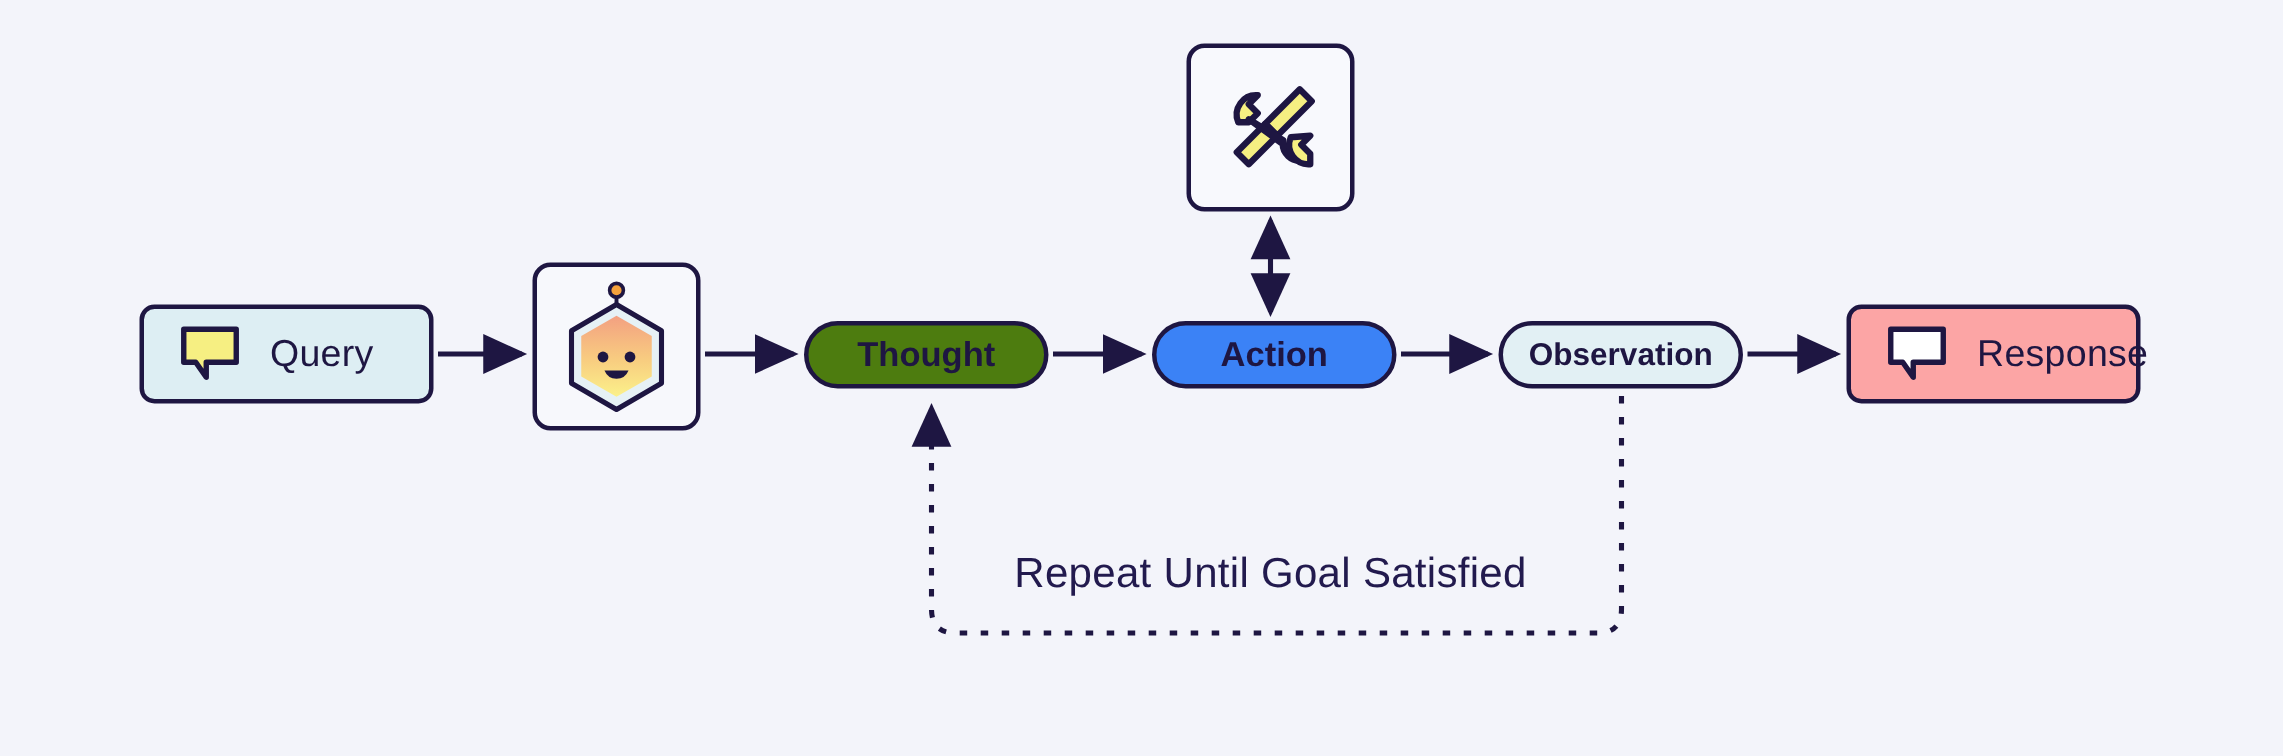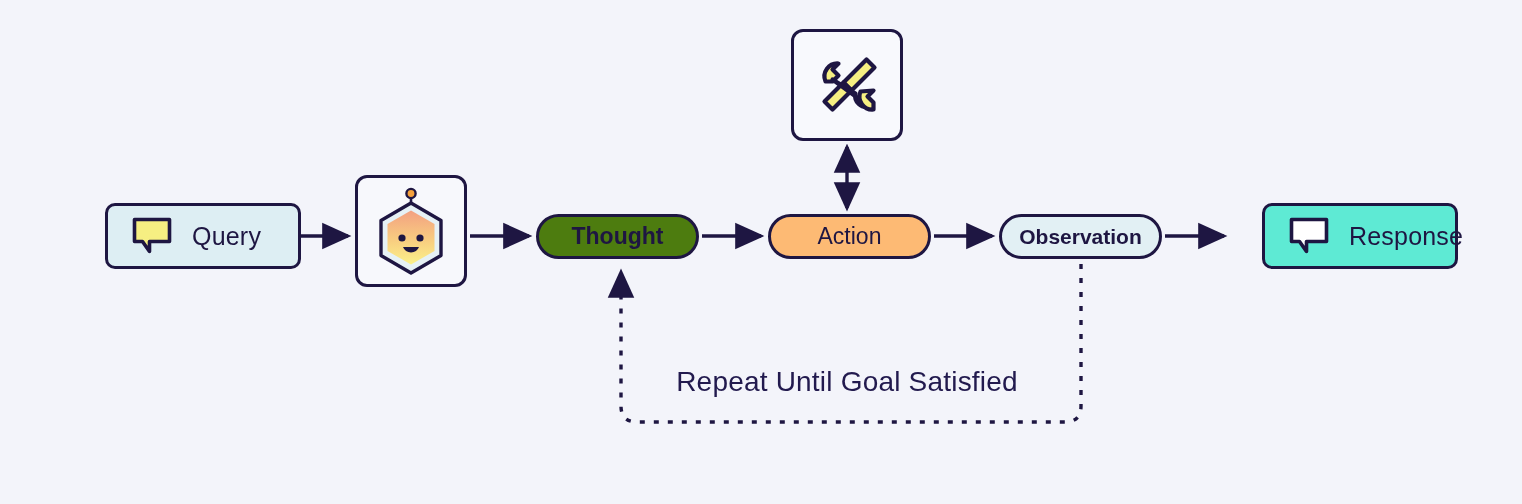--- a/index.html
+++ b/index.html
@@ -34,26 +34,24 @@
   .io-card .io-label {
     font-size: 25px;
     color: #1e1642;
     font-weight: 400;
     letter-spacing: 0.2px;
     white-space: nowrap;
   }
   #query-card {
     left: 93px; top: 203px; width: 196px; height: 66px;
     background: #ddeef3;
-    margin-left: 12px;
   }
   #response-card {
     left: 1231px; top: 203px; width: 196px; height: 66px;
-    background: #5eead4;
-    margin-left: 31px;
+    background: #fca5a5;
   }
 
   
   #agent-card {
     left: 355px; top: 175px; width: 112px; height: 112px;
     background: #f7f8fc;
     border: 3px solid #1e1642;
     border-radius: 12px;
     display: flex;
     align-items: center;
@@ -84,23 +82,23 @@
     white-space: nowrap;
   }
   #thought-pill {
     left: 536px; top: 214px; width: 163px; height: 45px;
     background: #4d7c0f;
     font-size: 23px;
     font-weight: 600;
   }
   #action-pill {
     left: 768px; top: 214px; width: 163px; height: 45px;
-    background: #fdba74;
+    background: #3b82f6;
     font-size: 23px;
-    font-weight: 400;
+    font-weight: 700;
   }
   #observation-pill {
     left: 999px; top: 214px; width: 163px; height: 45px;
     background: #e2f0f4;
     font-size: 21px;
     font-weight: 600;
     justify-content: center;
   }
 
   

